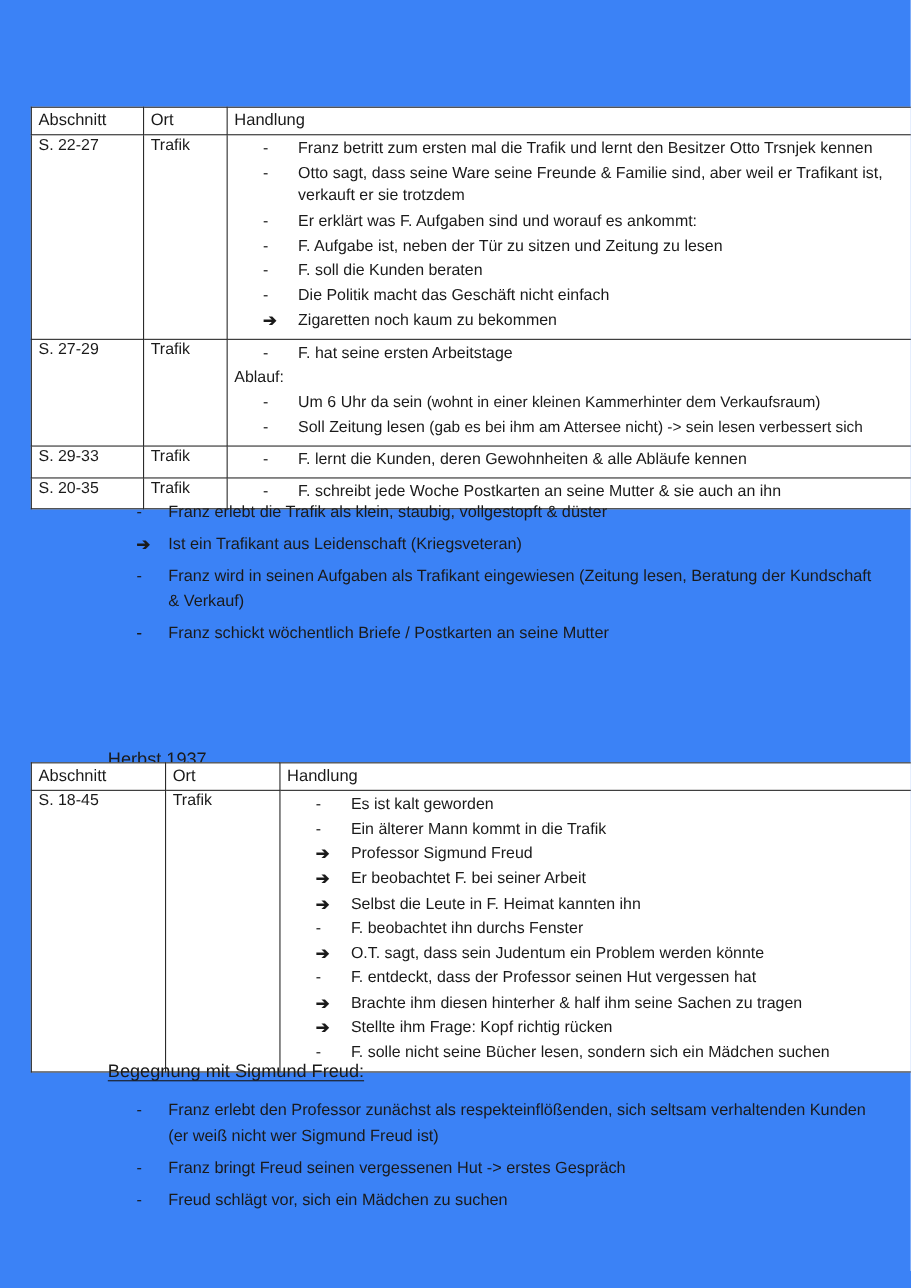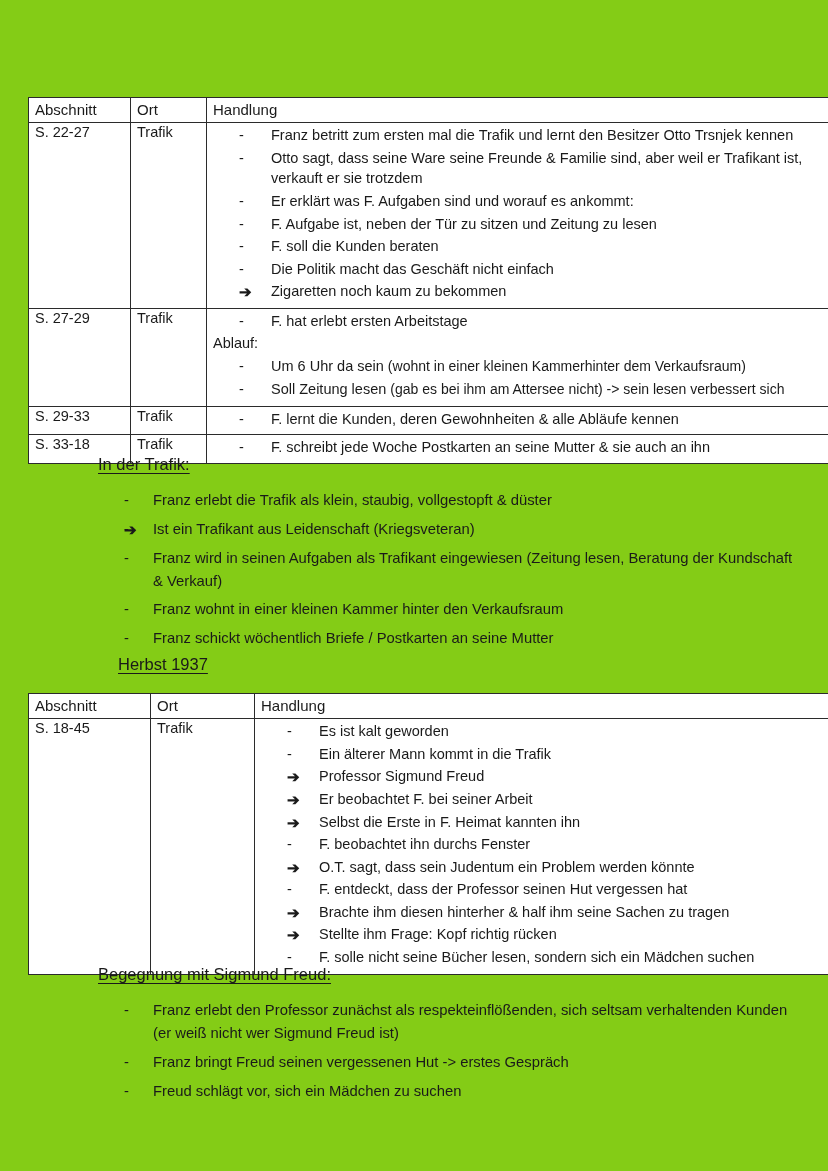--- a/index.html
+++ b/index.html
@@ -11,21 +11,21 @@
     width: 828px;
     height: 1171px;
     position: relative;
     font-family: "Liberation Sans", sans-serif;
     color: #1a1a1a;
     overflow: hidden;
   }
   .page {
     position: absolute;
     inset: 0;
-    background: #84cc16;
+    background: #3b82f6;
   }
 
   
   table.doc-table {
     position: absolute;
     border-collapse: collapse;
     table-layout: fixed;
     background: #ffffff;
   }
   table.doc-table td,
@@ -129,21 +129,21 @@
     position: absolute;
     left: 26px;
     top: 0;
   }
   ul.plist > li > .marker.arrow {
     font-weight: bold;
     font-size: 15px;
   }
 
   #section-trafik   { top: 455px; }
-  #section-herbst   { top: 655px; margin-left: 20px; }
+  #section-herbst   { top: 681px; }
   #section-freud    { top: 965px; }
 
   #section-herbst h2 { margin-bottom: 0; }
 </style>
 </head>
 <body>
 
 <div class="page">
 
   <table id="table-1" class="doc-table">
@@ -170,61 +170,60 @@
             <li><span class="marker arrow">➔</span><span>Zigaretten noch kaum zu bekommen</span></li>
           </ul>
         </td>
       </tr>
 
       <tr>
         <td>S. 27-29</td>
         <td>Trafik</td>
         <td>
           <ul class="blist">
-            <li><span class="marker dash">-</span><span>F. hat erlebt ersten Arbeitstage</span></li>
+            <li><span class="marker dash">-</span><span>F. hat seine ersten Arbeitstage</span></li>
           </ul>
           <div class="sub-label">Ablauf:</div>
           <ul class="blist">
             <li><span class="marker dash">-</span><span>Um 6 Uhr da sein </span><span class="small-note">(wohnt in einer kleinen Kammerhinter dem Verkaufsraum)</span></li>
             <li><span class="marker dash">-</span><span>Soll Zeitung lesen </span><span class="small-note">(gab es bei ihm am Attersee nicht) -&gt; sein lesen verbessert sich</span></li>
           </ul>
         </td>
       </tr>
 
       <tr>
         <td>S. 29-33</td>
         <td>Trafik</td>
         <td>
           <ul class="blist tight">
             <li><span class="marker dash">-</span><span>F. lernt die Kunden, deren Gewohnheiten &amp; alle Abläufe kennen</span></li>
           </ul>
         </td>
       </tr>
 
       <tr>
-        <td>S. 33-18</td>
+        <td>S. 20-35</td>
         <td>Trafik</td>
         <td>
           <ul class="blist tight">
             <li><span class="marker dash">-</span><span>F. schreibt jede Woche Postkarten an seine Mutter &amp; sie auch an ihn</span></li>
           </ul>
         </td>
       </tr>
 
     </tbody>
   </table>
 
   <div class="section" id="section-trafik">
-    <h2>In der Trafik:</h2>
     <ul class="plist">
       <li><span class="marker dash">-</span><span>Franz erlebt die Trafik als klein, staubig, vollgestopft &amp; düster</span></li>
       <li><span class="marker dash">-</span></li>
       <li><span class="marker arrow">➔</span><span>Ist ein Trafikant aus Leidenschaft (Kriegsveteran)</span></li>
       <li><span class="marker dash">-</span><span>Franz wird in seinen Aufgaben als Trafikant eingewiesen (Zeitung lesen, Beratung der Kundschaft &amp; Verkauf)</span></li>
-      <li><span class="marker dash">-</span><span>Franz wohnt in einer kleinen Kammer hinter den Verkaufsraum</span></li>
+      <li><span class="marker dash">-</span></li>
       <li><span class="marker dash">-</span><span>Franz schickt wöchentlich Briefe / Postkarten an seine Mutter</span></li>
     </ul>
   </div>
 
   <div class="section" id="section-herbst">
     <h2>Herbst 1937</h2>
   </div>
 
   <table id="table-2" class="doc-table">
     <thead>
@@ -237,21 +236,21 @@
     <tbody>
       <tr>
         <td>S. 18-45</td>
         <td>Trafik</td>
         <td>
           <ul class="blist">
             <li><span class="marker dash">-</span><span>Es ist kalt geworden</span></li>
             <li><span class="marker dash">-</span><span>Ein älterer Mann kommt in die Trafik</span></li>
             <li><span class="marker arrow">➔</span><span>Professor Sigmund Freud</span></li>
             <li><span class="marker arrow">➔</span><span>Er beobachtet F. bei seiner Arbeit</span></li>
-            <li><span class="marker arrow">➔</span><span>Selbst die Erste in F. Heimat kannten ihn</span></li>
+            <li><span class="marker arrow">➔</span><span>Selbst die Leute in F. Heimat kannten ihn</span></li>
             <li><span class="marker dash">-</span><span>F. beobachtet ihn durchs Fenster</span></li>
             <li><span class="marker arrow">➔</span><span>O.T. sagt, dass sein Judentum ein Problem werden könnte</span></li>
             <li><span class="marker dash">-</span><span>F. entdeckt, dass der Professor seinen Hut vergessen hat</span></li>
             <li><span class="marker arrow">➔</span><span>Brachte ihm diesen hinterher &amp; half ihm seine Sachen zu tragen</span></li>
             <li><span class="marker arrow">➔</span><span>Stellte ihm Frage: Kopf richtig rücken</span></li>
             <li><span class="marker dash">-</span><span>F. solle nicht seine Bücher lesen, sondern sich ein Mädchen suchen</span></li>
           </ul>
         </td>
       </tr>
     </tbody>

